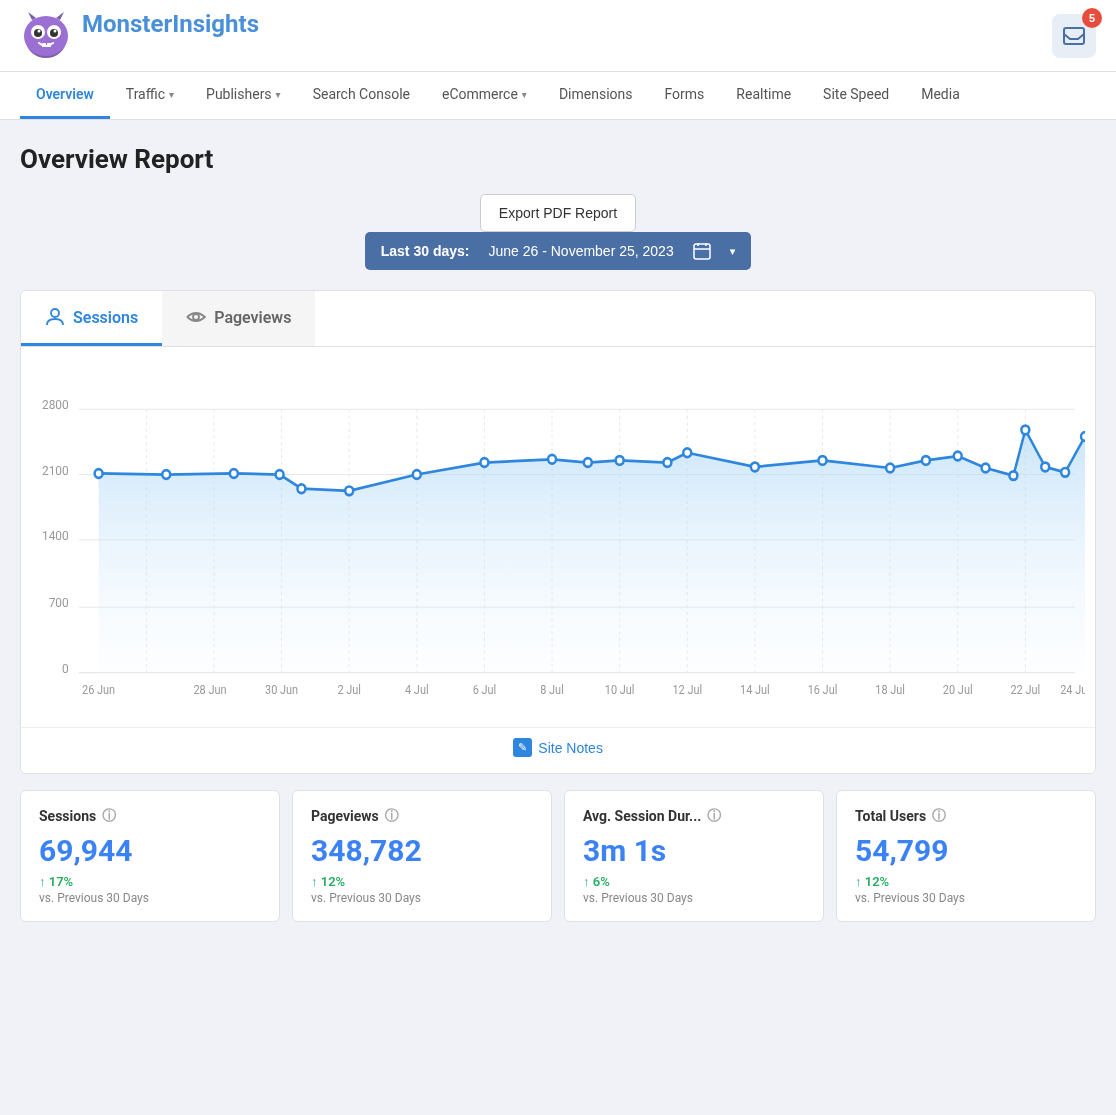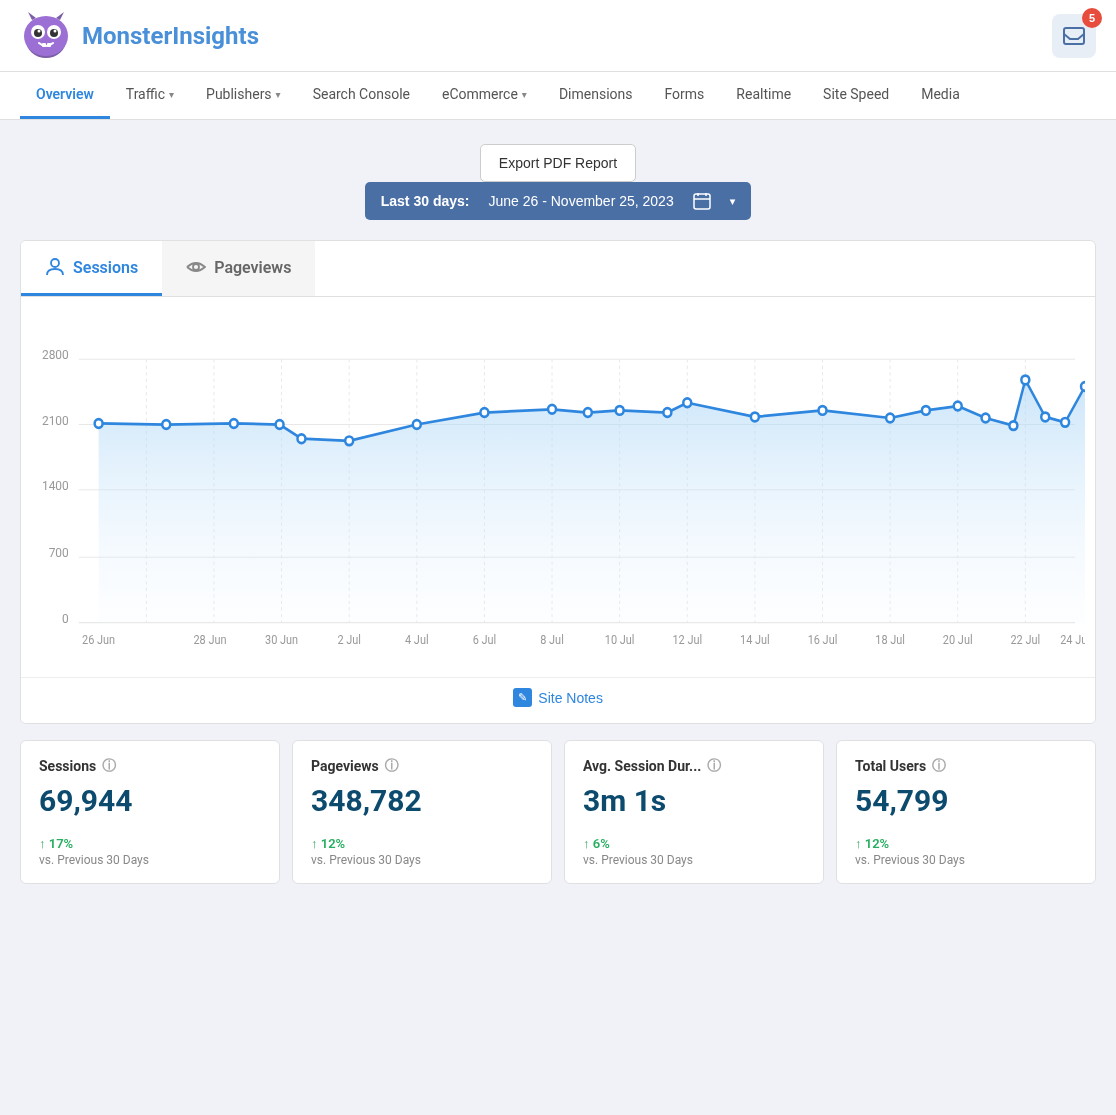--- a/index.html
+++ b/index.html
@@ -10,21 +10,21 @@
       background: #fff;
       border-bottom: 1px solid #e0e0e0;
       padding: 0 20px;
       display: flex;
       align-items: center;
       justify-content: space-between;
       height: 72px;
     }
     .logo-area {
       display: flex;
-      align-items: center;
+      align-items: flex-start;
       gap: 10px;
     }
     .logo-monster {
       width: 52px;
       height: 52px;
     }
     .logo-text {
       font-size: 24px;
       font-weight: 700;
       color: #333;
@@ -230,22 +230,22 @@
       margin-bottom: 8px;
     }
     .stat-info-icon {
       color: #aaa;
       font-size: 14px;
       cursor: pointer;
     }
     .stat-value {
       font-size: 30px;
       font-weight: 700;
-      color: #0c4a6e;
-      margin-bottom: 18px;
+      color: #3b82f6;
+      margin-bottom: 6px;
     }
     .stat-change {
       font-size: 13px;
       font-weight: 600;
       color: #27ae60;
       display: flex;
       align-items: center;
       gap: 2px;
     }
     .stat-vs {
@@ -325,20 +325,21 @@
   </a>
   <a class="nav-item">
     <span>Site Speed</span>
   </a>
   <a class="nav-item">
     <span>Media</span>
   </a>
 </nav>
 
 <div class="main">
+  <h1 class="page-title">Overview Report</h1>
 
   <div class="toolbar">
     <button class="export-btn">Export PDF Report</button>
     <button class="date-range-btn">
       <span class="date-range-label">Last 30 days:</span>
       <span>June 26 - November 25, 2023</span>
 
       <svg width="18" height="18" viewBox="0 0 18 18">
         <rect x="1" y="2" width="16" height="15" rx="2" fill="none" stroke="white" stroke-width="1.5"></rect>
         <line x1="5" y1="1" x2="5" y2="4" stroke="white" stroke-width="1.5"></line>

